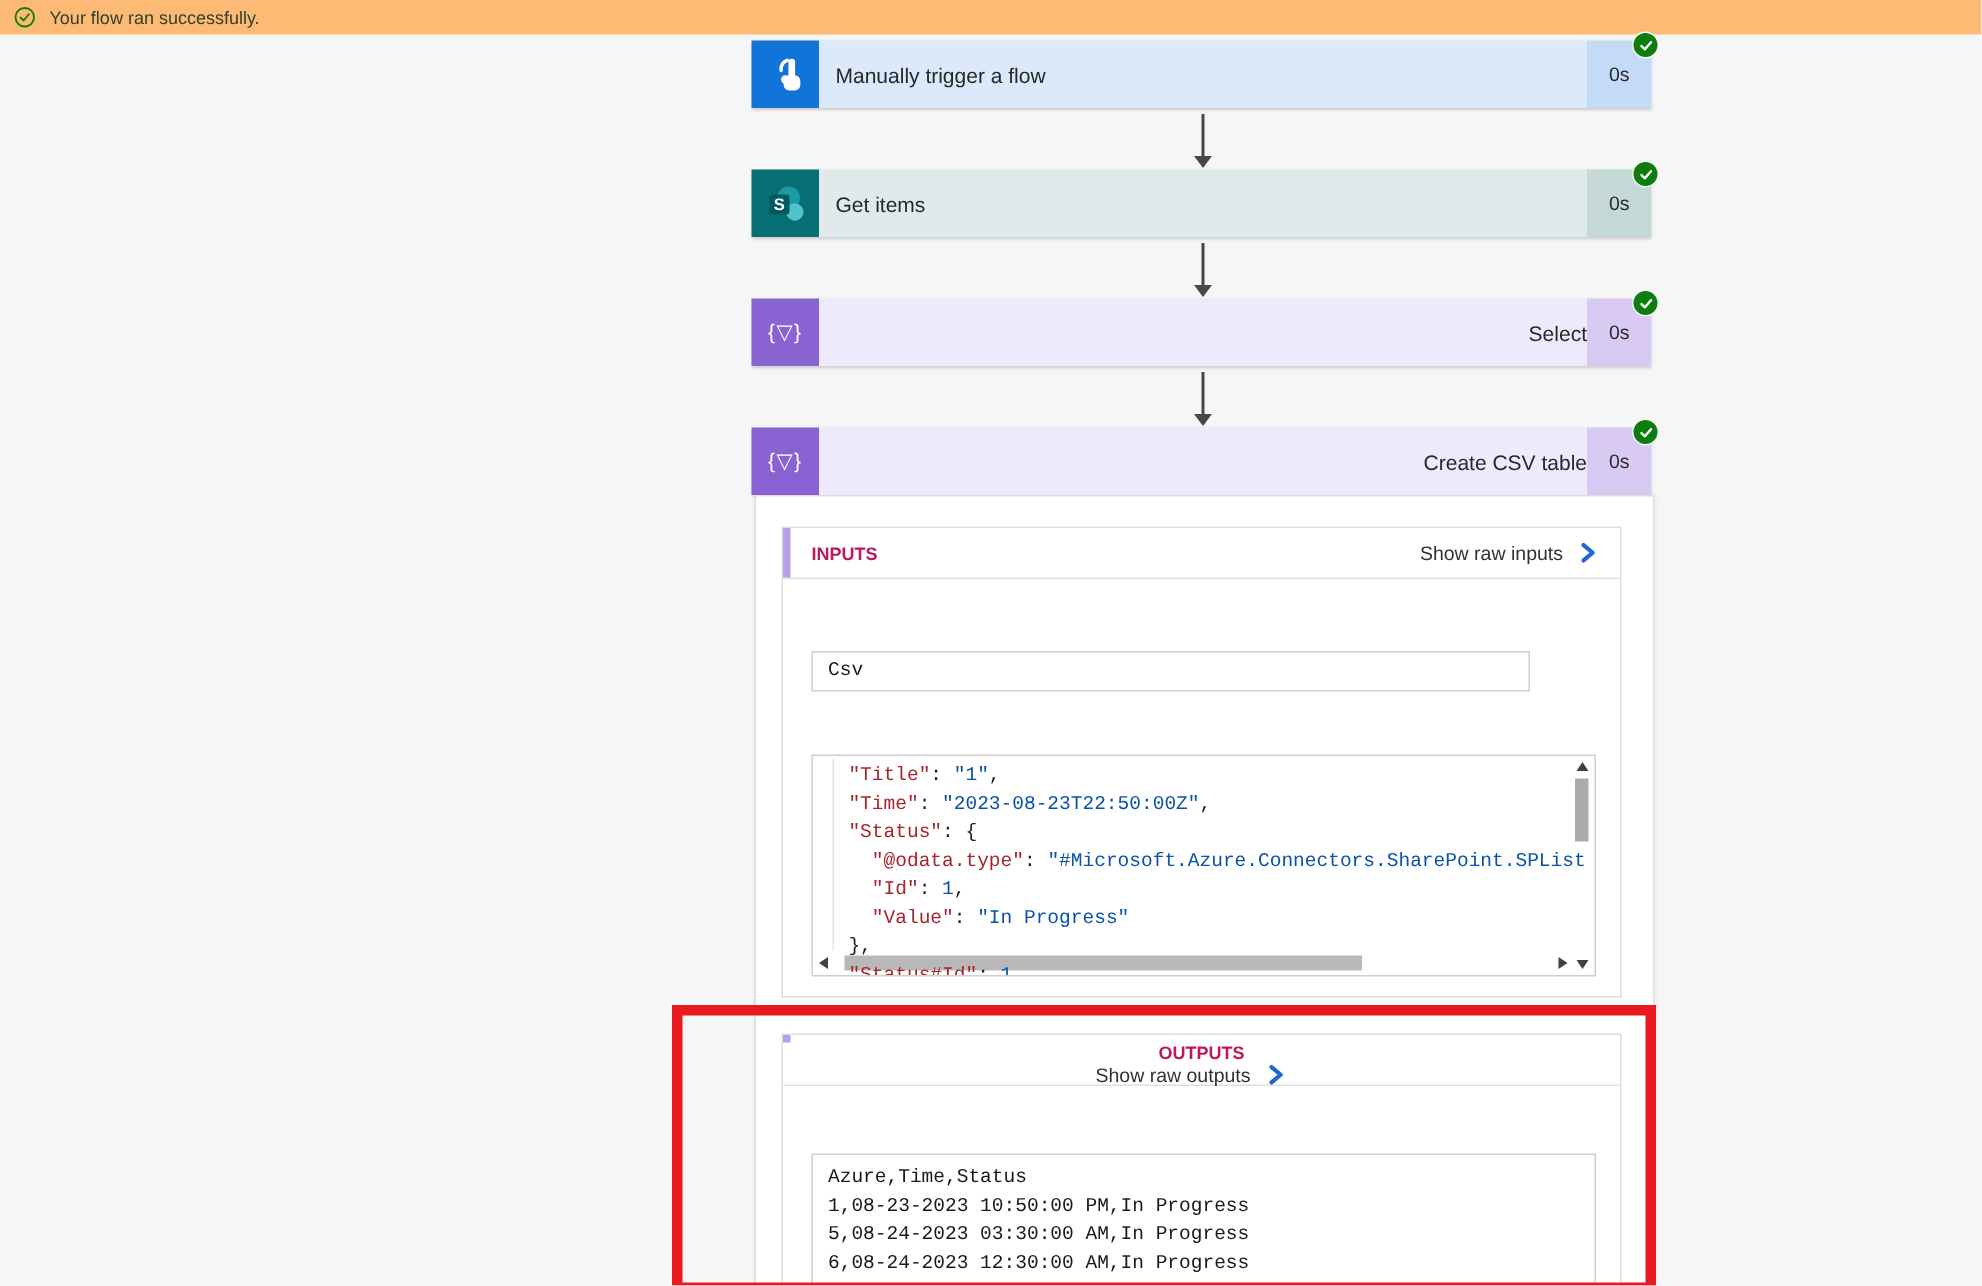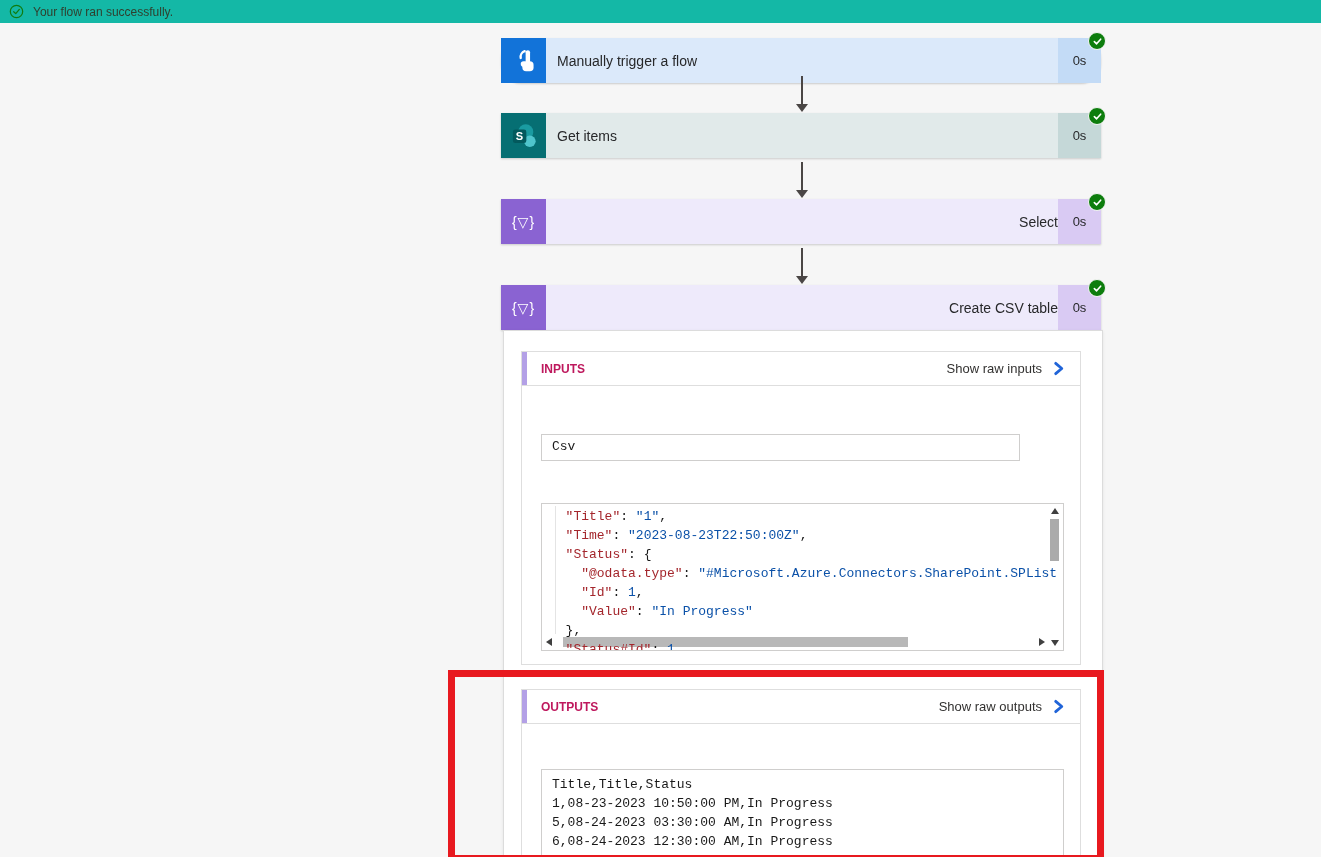--- a/index.html
+++ b/index.html
@@ -1,19 +1,19 @@
 <!DOCTYPE html>
 <html><head>
 <meta charset="utf-8">
 <style>
   html,body{margin:0;padding:0;background:#f6f6f6;font-family:"Liberation Sans","DejaVu Sans",sans-serif;}
   .stage{position:relative;width:1321px;height:857px;background:#f6f6f6;overflow:hidden;}
 
   
-  .banner{position:absolute;left:0;top:0;width:1321px;height:23px;background:#14b8a6;
+  .banner{position:absolute;left:0;top:0;width:1321px;height:23px;background:#fdba74;
     display:flex;align-items:center;gap:9px;padding-left:9px;box-sizing:border-box;
     font-size:12px;color:#30402f;}
 
   
   .step{position:absolute;left:501px;width:600px;height:45px;display:flex;
     box-shadow:0 1px 2px rgba(0,0,0,.18);}
   .step .icon-sq{flex:0 0 45px;width:45px;height:45px;display:flex;align-items:center;justify-content:center;}
   .step .main{flex:1;display:flex;align-items:center;padding-left:11px;font-size:14px;color:#27282a;}
   .step .dur{flex:0 0 43px;display:flex;align-items:center;justify-content:center;font-size:13px;color:#27282a;}
   .t-trigger .icon-sq{background:#1273d9;} .t-trigger .main{background:#dbe9fa;} .t-trigger .dur{background:#c3dbf6;}
@@ -70,21 +70,21 @@
   <div class="banner">
     <span style="display:flex;">
       <svg width="15" height="15" viewBox="0 0 16 16">
           <circle cx="8" cy="8" r="6.6" fill="none" stroke="#107c10" stroke-width="1.3"></circle>
           <path d="M5 8.2 L7.2 10.3 L11 5.8" fill="none" stroke="#107c10" stroke-width="1.3" stroke-linecap="round" stroke-linejoin="round"></path>
         </svg>
     </span>
     <span>Your flow ran successfully.</span>
   </div>
 
-  <div class="step t-trigger" style="top:38px;border-radius:20px;">
+  <div class="step t-trigger" style="top:27px;">
     <div class="icon-sq">
       <svg width="28" height="28" viewBox="0 0 24 24">
         <path d="M9.2 9.4 A5.2 5.2 0 0 1 12.6 3.6" fill="none" stroke="#fff" stroke-width="2" stroke-linecap="round"></path>
         <path d="M13.4 4.6 a1.9 1.9 0 0 1 3.8 0 V14 H13.4 Z" fill="#fff"></path>
         <rect x="10.6" y="12.2" width="9.6" height="8.6" rx="3.2" fill="#fff"></rect>
         <circle cx="11.6" cy="14.6" r="2.4" fill="#fff"></circle>
       </svg>
     </div>
     <div class="main">
         <span>Manually trigger a flow</span>
@@ -203,40 +203,40 @@
       <div class="vthumb"></div>
       <div class="arr arr-down"></div>
     </div>
     <div class="hscroll">
       <div class="arr arr-left"></div>
       <div class="hthumb"></div>
       <div class="arr arr-right"></div>
     </div>
   </div>
 
-  <div class="sec-header" style="top:689px;">
+  <div class="sec-header" style="top:689px;flex-direction:column;">
     <div class="accent"></div>
     <span class="sec-title">OUTPUTS</span>
     <span class="spacer"></span>
     <span class="raw-link">
       <span>Show raw outputs</span>
       <span style="display:flex;">
         <svg width="15" height="15" viewBox="0 0 16 16">
             <path d="M5 2.5 L11.5 8 L5 13.5" fill="none" stroke="#2064d8" stroke-width="3" stroke-linecap="round" stroke-linejoin="round"></path>
           </svg>
       </span>
     </span>
   </div>
 
   <div class="sec-content" style="top:724px;height:140px;"></div>
 
   <div class="field-label" style="left:541px;top:745px;">Body</div>
   <div class="text-box" style="left:541px;top:769px;width:523px;height:95px;padding:5px 10px;">
     <div>
-        <div class="code-line">Title,Title,Status</div>
+        <div class="code-line">Azure,Time,Status</div>
         <div class="code-line">1,08-23-2023 10:50:00 PM,In Progress</div>
         <div class="code-line">5,08-24-2023 03:30:00 AM,In Progress</div>
         <div class="code-line">6,08-24-2023 12:30:00 AM,In Progress</div>
       </div>
   </div>
 
   <div class="red-rect"></div>
 
 </div>
 

